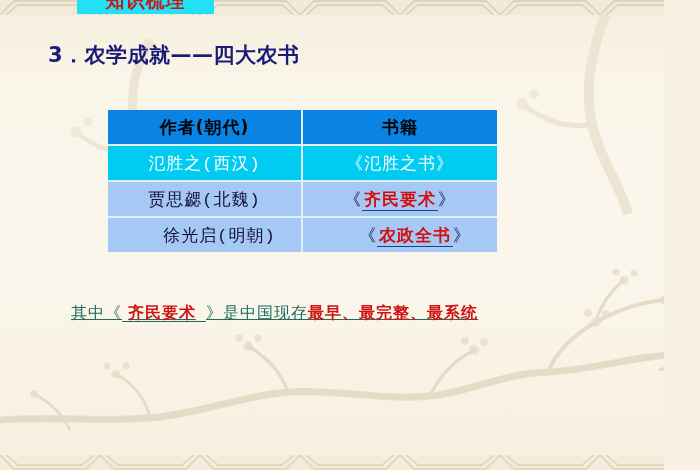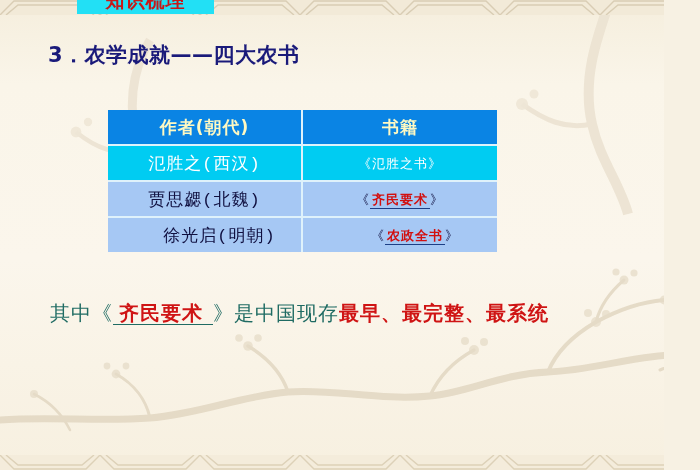--- a/index.html
+++ b/index.html
@@ -104,64 +104,65 @@
   table.farm-tbl td:last-child, table.farm-tbl th:last-child {
     border-right: none;
   }
   table.farm-tbl tr:last-child td { border-bottom: none; padding-left: 32px; }
 
   col.c-author { width: 195px; }
   col.c-book   { width: 194px; }
 
   thead th {
     background: #0a84e4;
-    color: #fef9c3;
+    color: #000000;
     font-family: "DejaVu Sans", "Liberation Sans", sans-serif;
     font-weight: bold;
     font-size: 17px;
     letter-spacing: 1px;
   }
   tbody tr.row-cyan td {
     background: #00ccf2;
     color: #ffffff;
   }
   tbody tr.row-peri td {
     background: #a6c8f4;
     color: #101040;
   }
   tbody td {
     font-family: Liberation Mono, monospace;
     font-size: 17px;
     letter-spacing: 1px;
   }
   .bk {
-    font-size: 13px;
+    font-size: 17px;
   }
   .bk .red {
     color: #d21010;
     font-weight: bold;
     border-bottom: 1.6px solid #1c3f86;
     padding: 0 2px;
   }
   tbody tr.row-cyan .bk .red {
     border-bottom-color: #ffffff;
   }
   .bk .brk { color: inherit; }
 
   
   .para {
     position: absolute;
-    left: 50px;
+    left: 71px;
     top: 292px;
     width: 590px;
     font-family: "Liberation Serif", "DejaVu Serif", serif;
-    font-size: 20px;
+    font-size: 16px;
     line-height: 42px;
     color: #1f6b63;
     letter-spacing: 1px;
+    text-decoration: underline;
   }
   .para .p-red {
     color: #cf1414;
     font-weight: bold;
   }
   .para .p-fill {
     color: #cf1414;
     font-weight: bold;
     border-bottom: 1.6px solid #1f6b63;
     padding: 0 10px 0 6px;

